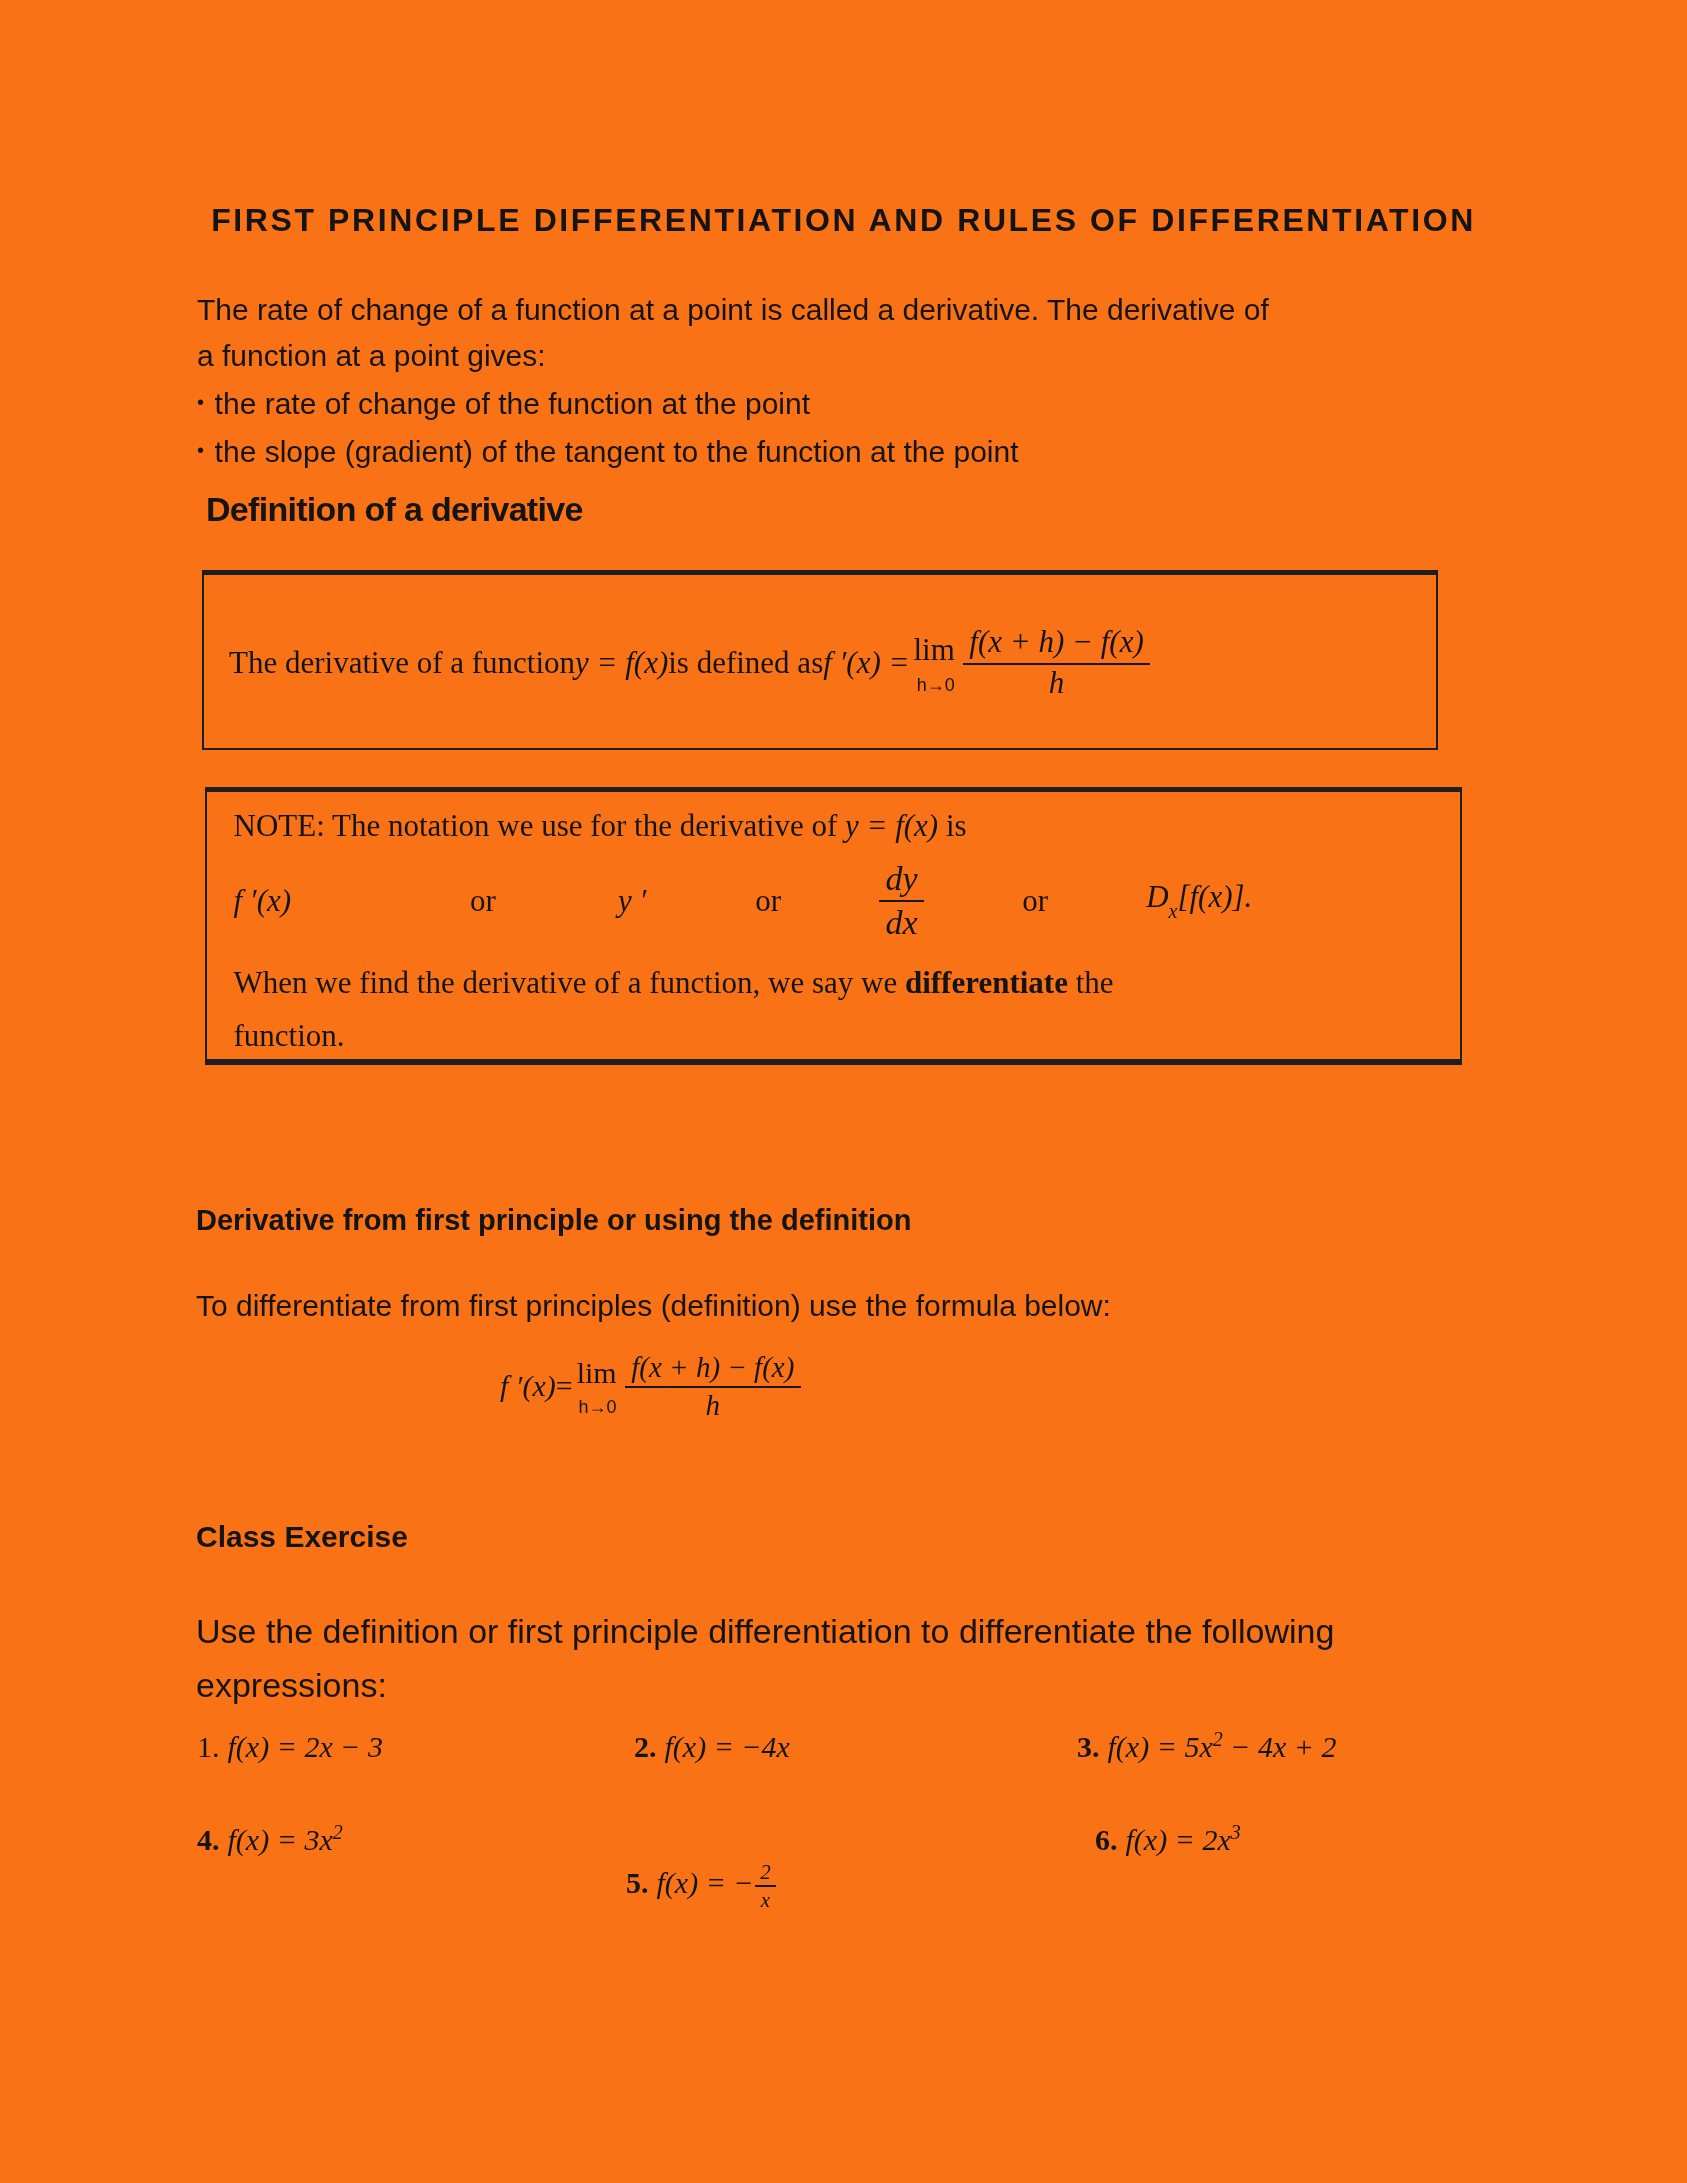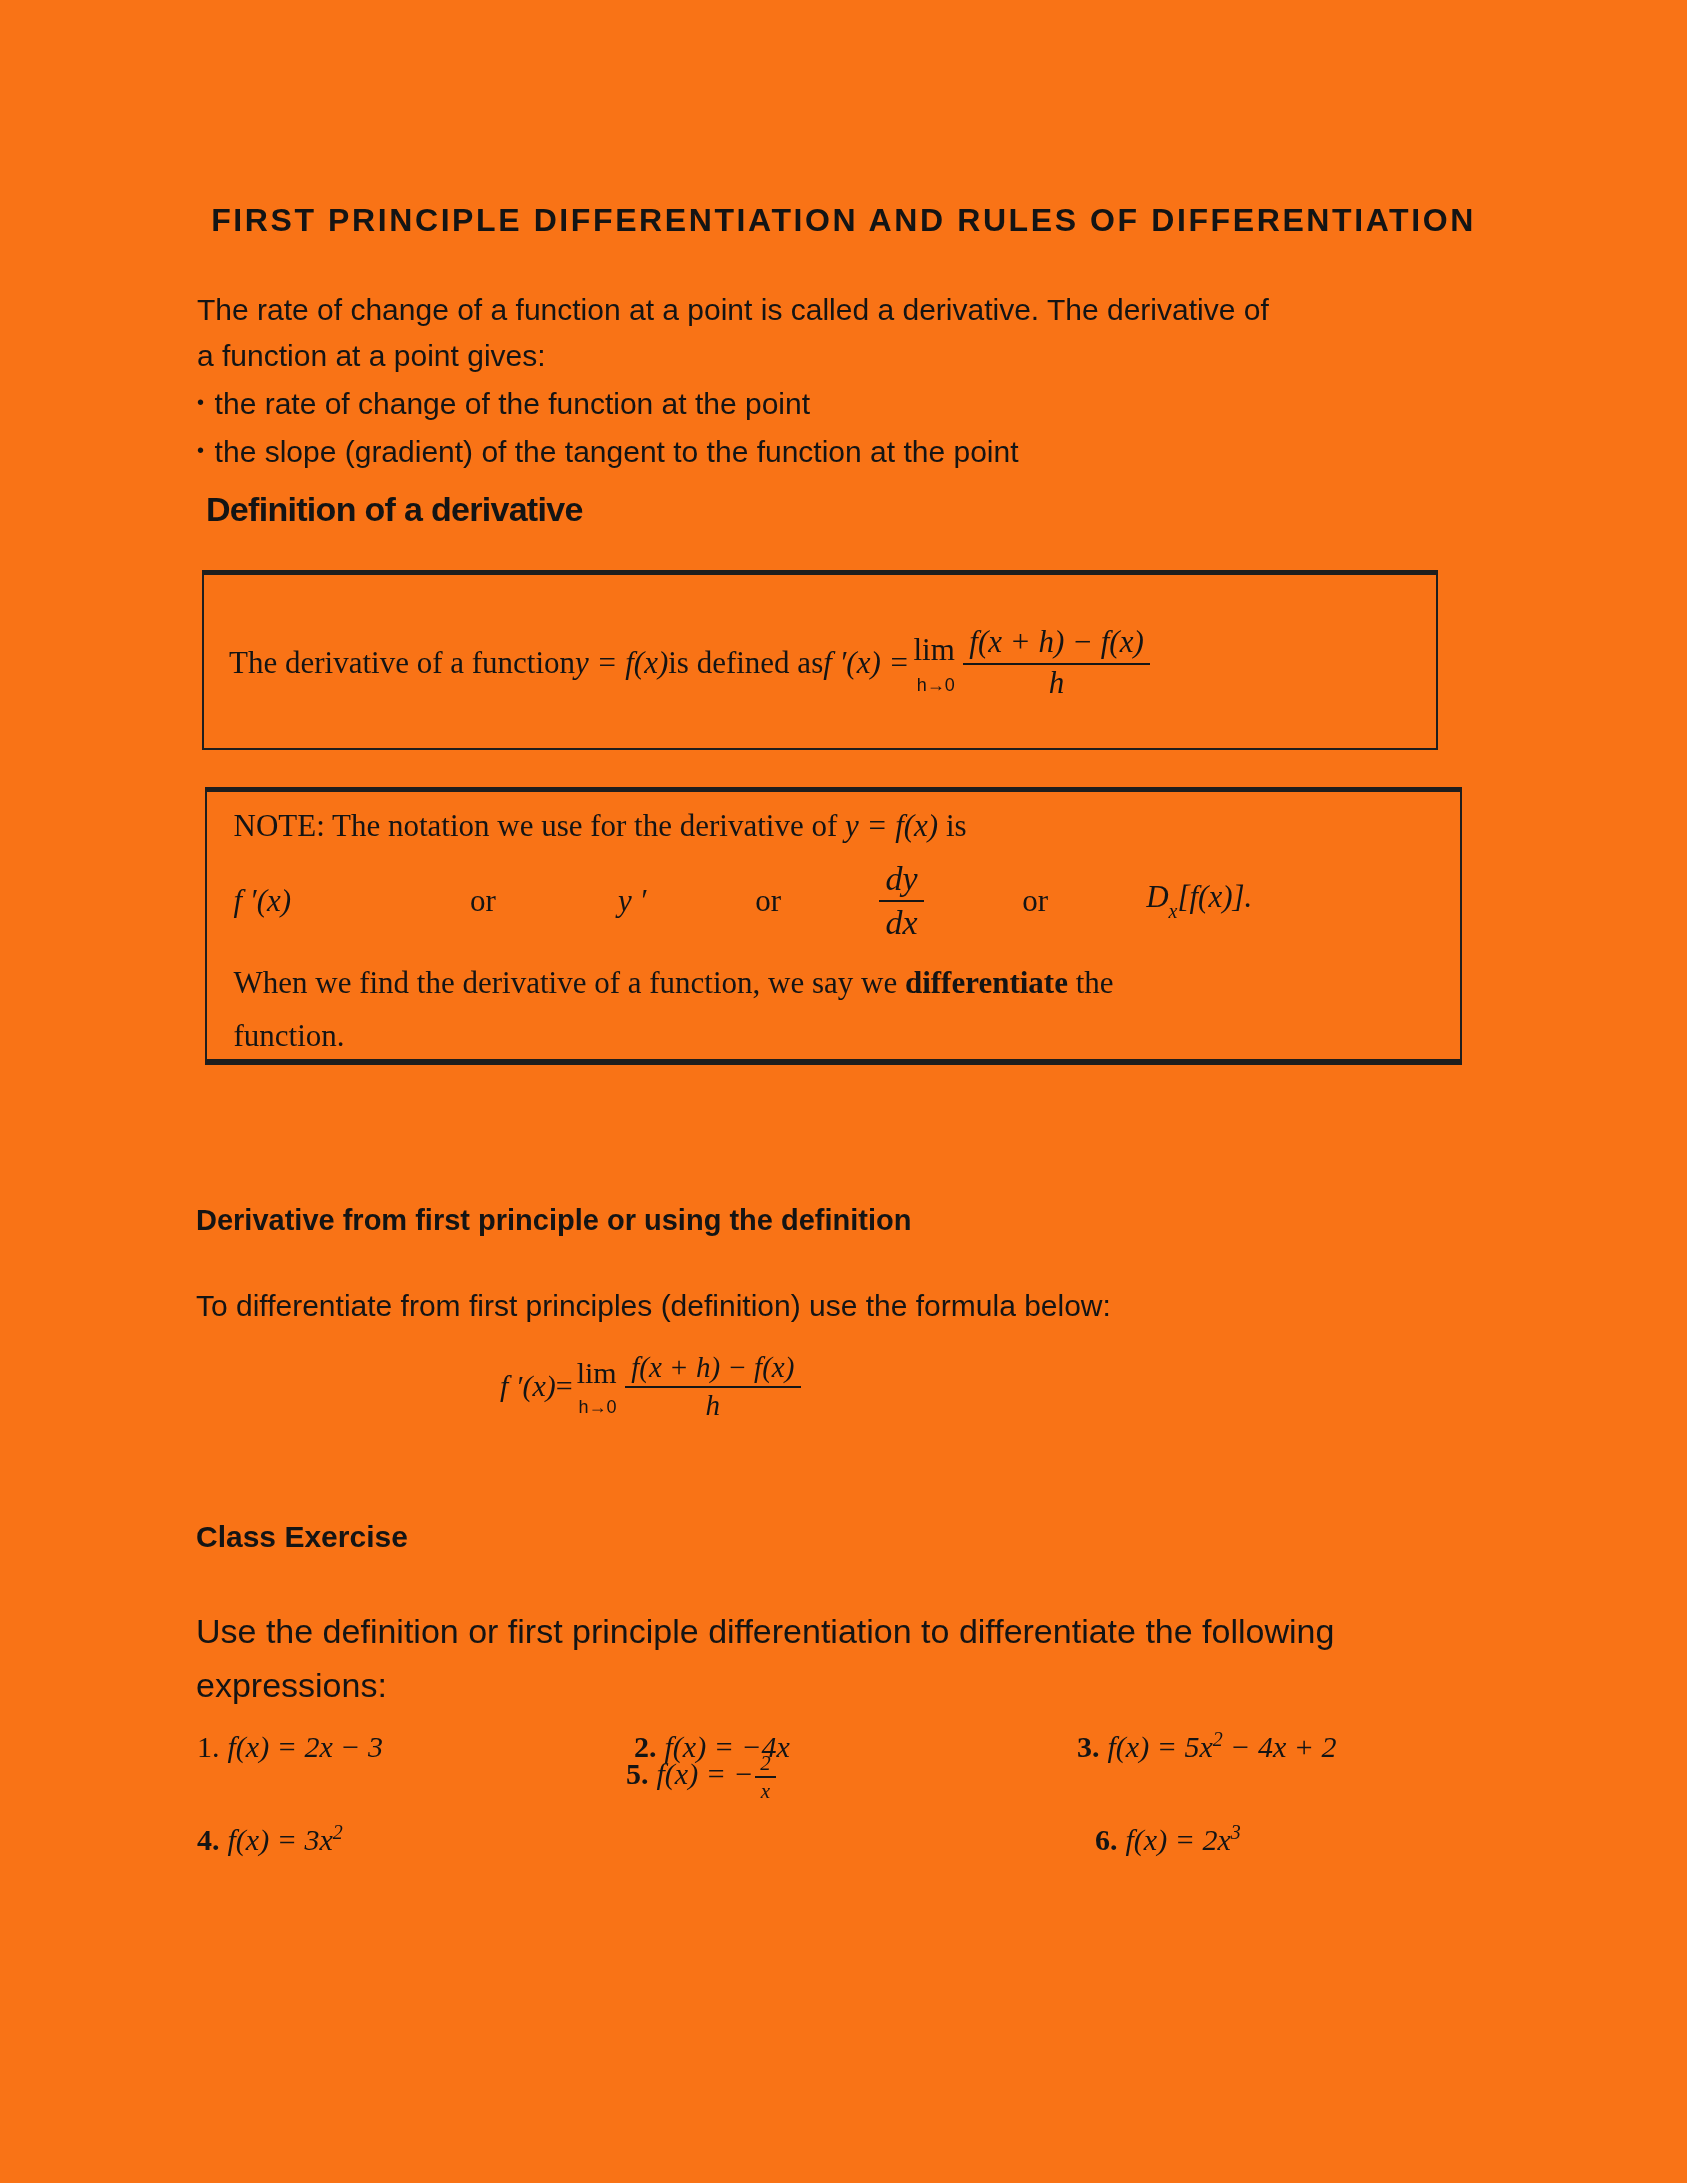--- a/index.html
+++ b/index.html
@@ -156,21 +156,21 @@
   </div>
 
   <div class="ex-item" style="left:1077px;top:1728px;">
     <span class="ex-num">3.</span><span class="ex-math"><span>f(x) = 5x</span><sup>2</sup><span> − 4x + 2</span></span>
   </div>
 
   <div class="ex-item" style="left:197px;top:1821px;">
     <span class="ex-num">4.</span><span class="ex-math"><span>f(x) = 3x</span><sup>2</sup><span></span></span>
   </div>
 
-  <div class="ex-item" style="left:626px;top:1752px;">
+  <div class="ex-item" style="left:626px;top:1861px;">
     <span class="ex-num">5.</span><span class="ex-math"><span>f(x) = −</span><span class="sfrac">
           <span class="sfrac-num">2</span>
           <span class="sfrac-den">x</span>
         </span></span>
   </div>
 
   <div class="ex-item" style="left:1095px;top:1821px;">
     <span class="ex-num">6.</span><span class="ex-math"><span>f(x) = 2x</span><sup>3</sup><span></span></span>
   </div>
 

